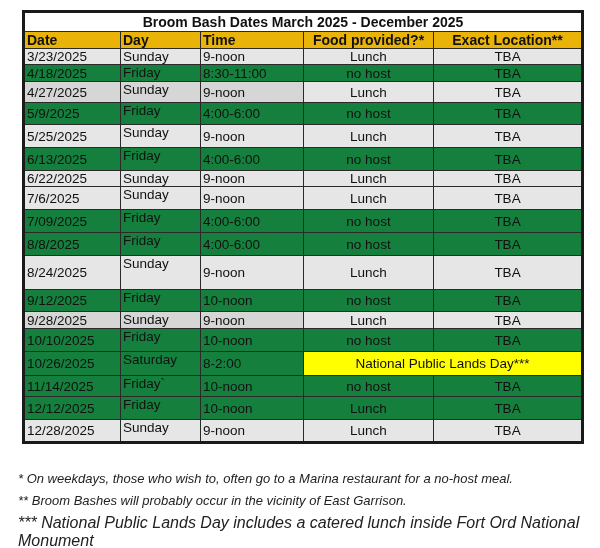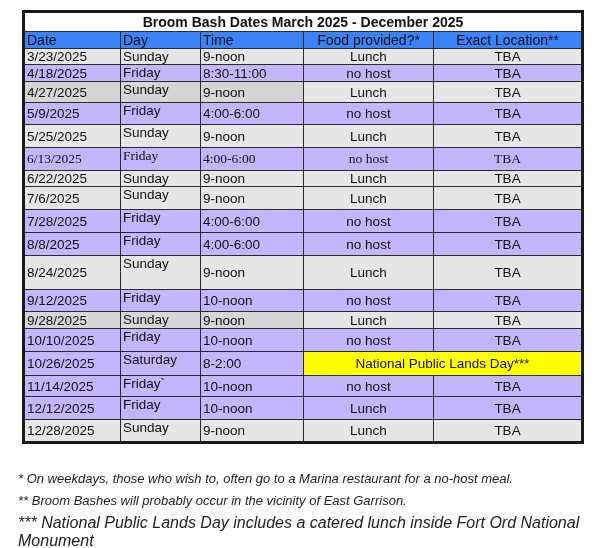--- a/index.html
+++ b/index.html
@@ -8,26 +8,26 @@
   table.schedule {
     position: absolute; left: 22px; top: 10px; width: 559px;
     border-collapse: collapse; table-layout: fixed;
     border: 3px solid #1a1a1a;
     font-size: 13.5px;
   }
   table.schedule td, table.schedule th {
     border: 1.5px solid #2a2a2a; padding: 0 2px; overflow: hidden; white-space: nowrap;
   }
   .title-cell { text-align: center; font-weight: bold; font-size: 14px; height: 18px; background:#fff; }
-  .hdr th { font-weight: normal; font-size: 14px; height: 16px; text-align: left; background:#3b82f6; }
+  .hdr th { font-weight: bold; font-size: 14px; height: 16px; text-align: left; background:#eab308; }
   .hdr th.c { text-align: center; }
   td.c { text-align: center; }
   td.day { vertical-align: top; }
   tr.g td { background: #e6e6e6; }
-  tr.w td { background: #c4b5fd; }
+  tr.w td { background: #15803d; }
   tr.g2 td { background: #e6e6e6; }
   tr.g2 td.d2 { background: #d6d6d6; }
   td.highlight { background: #ffff00 !important; text-align: center; }
   .notes { position: absolute; left: 18px; top: 470px; font-style: italic; font-size: 13px; color: #222; }
   .notes div { height: 22px; line-height: 18px; }
   .notes div.small { font-size: 16px; }
 </style>
 </head>
 <body>
 
@@ -80,21 +80,21 @@
         <td class="c">no host</td>
         <td class="c">TBA</td>
       </tr>
       <tr class="g" style="height: 23px;">
         <td class="d2">5/25/2025</td>
         <td class="d2 day">Sunday</td>
         <td class="d2">9-noon</td>
         <td class="c">Lunch</td>
         <td class="c">TBA</td>
       </tr>
-      <tr class="w" style="height: 23px; font-family: Liberation Serif, serif;">
+      <tr class="w" style="height: 23px;">
         <td class="d2">6/13/2025</td>
         <td class="d2 day">Friday</td>
         <td class="d2">4:00-6:00</td>
         <td class="c">no host</td>
         <td class="c">TBA</td>
       </tr>
       <tr class="g" style="height: 14px;">
         <td class="d2">6/22/2025</td>
         <td class="d2 day">Sunday</td>
         <td class="d2">9-noon</td>
@@ -102,21 +102,21 @@
         <td class="c">TBA</td>
       </tr>
       <tr class="g" style="height: 23px;">
         <td class="d2">7/6/2025</td>
         <td class="d2 day">Sunday</td>
         <td class="d2">9-noon</td>
         <td class="c">Lunch</td>
         <td class="c">TBA</td>
       </tr>
       <tr class="w" style="height: 23px;">
-        <td class="d2">7/28/2025</td>
+        <td class="d2">7/09/2025</td>
         <td class="d2 day">Friday</td>
         <td class="d2">4:00-6:00</td>
         <td class="c">no host</td>
         <td class="c">TBA</td>
       </tr>
       <tr class="w" style="height: 23px;">
         <td class="d2">8/8/2025</td>
         <td class="d2 day">Friday</td>
         <td class="d2">4:00-6:00</td>
         <td class="c">no host</td>

